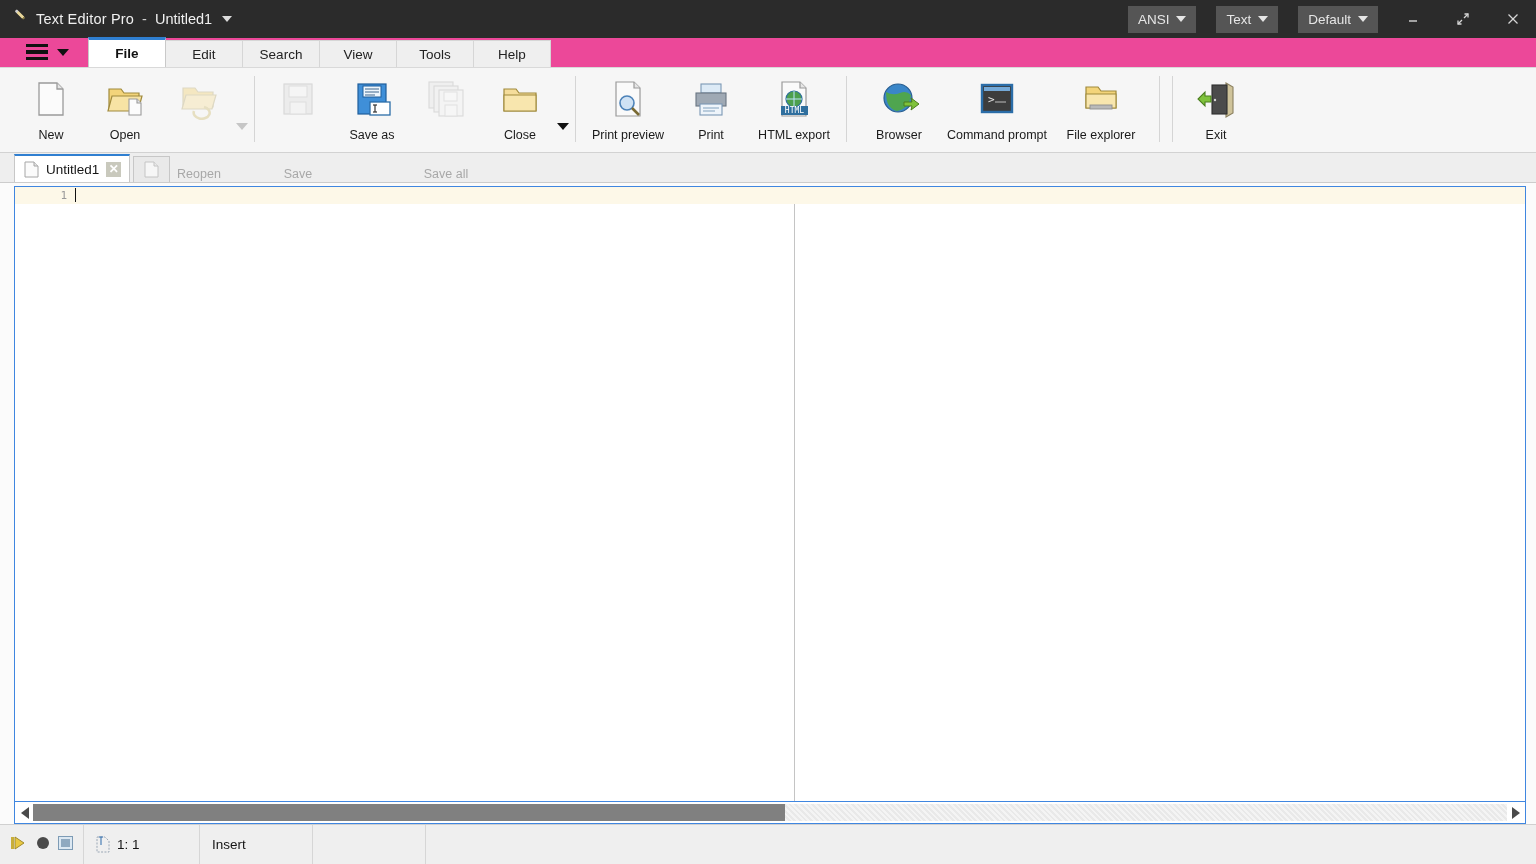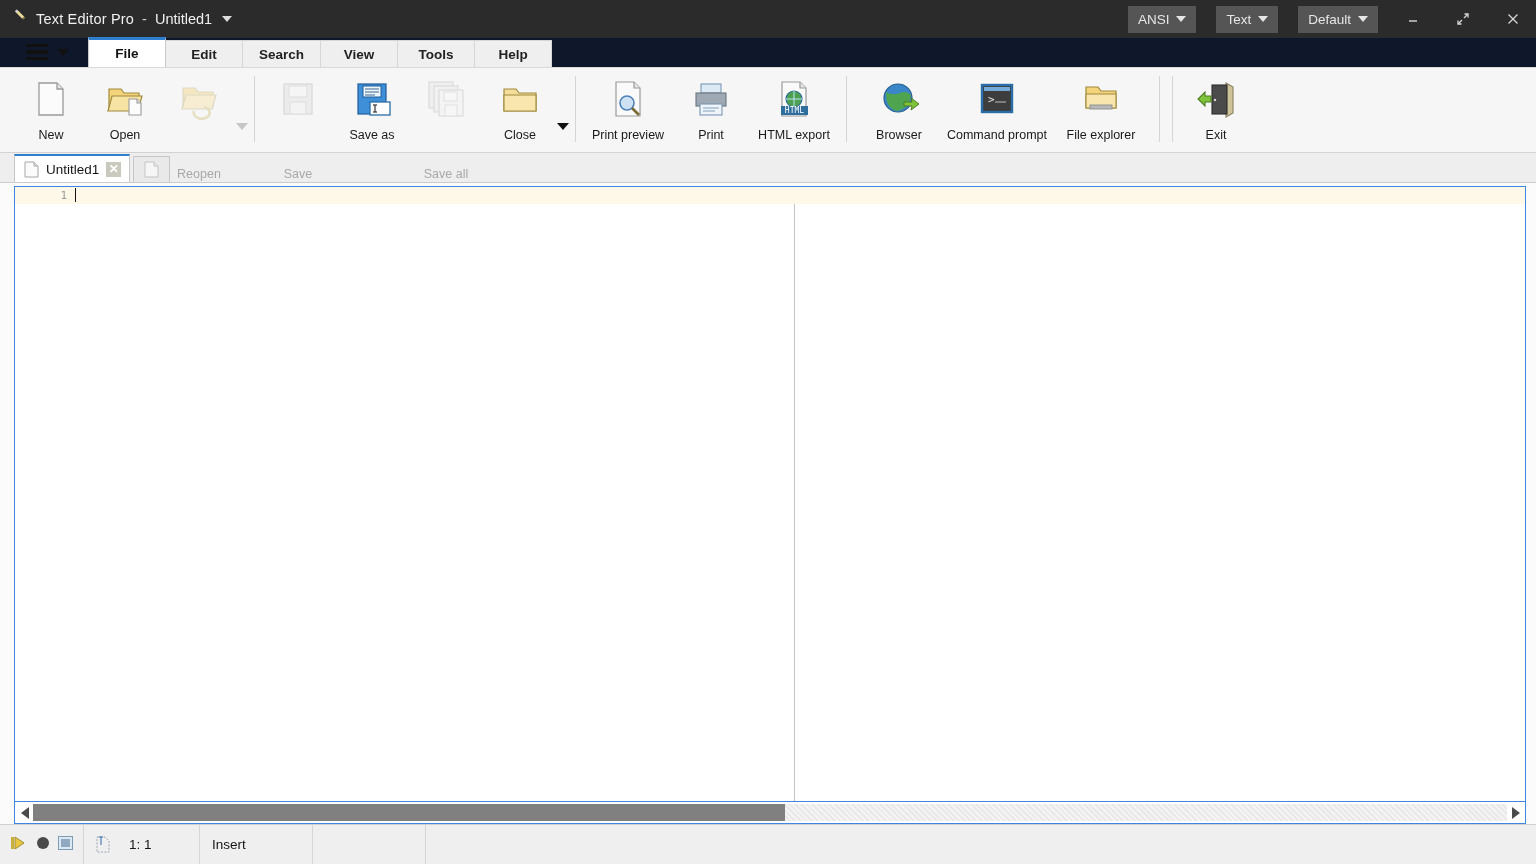--- a/index.html
+++ b/index.html
@@ -61,21 +61,21 @@
     width: 30px; height: 38px;
     display: flex; align-items: center; justify-content: center;
     color: #d6d6d6; font-size: 15px;
   }
   .winbtn svg { display: block; }
 
   
   .tabstrip {
     flex: 0 0 30px;
     height: 30px;
-    background: #0f172a;
+    background: #ec4899;
     display: flex;
     align-items: flex-end;
     border-bottom: 1px solid #d9d9d9;
     padding-left: 26px;
     position: relative;
   }
   .hamburger-wrap {
     position: absolute; left: 26px; bottom: 0; height: 30px;
     display: flex; align-items: center; gap: 9px;
   }
@@ -92,21 +92,20 @@
     height: 27px;
     min-width: 78px;
     padding: 0 16px;
     display: flex; align-items: center; justify-content: center;
     font-size: 13.5px;
     color: #222;
     background: #efefef;
     border: 1px solid #d6d6d6;
     border-bottom: none;
     margin-right: -1px;
-    font-weight: bold;
   }
   .tab.active {
     background: #ffffff;
     height: 30px;
     font-weight: bold;
     border-top: 3px solid #2f7fd1;
     border-left: 1px solid #c9c9c9;
     border-right: 1px solid #c9c9c9;
     color: #111;
     z-index: 2;
@@ -264,21 +263,21 @@
     flex: 0 0 40px;
     height: 40px;
     background: #efefef;
     border-top: 1px solid #d0d0d0;
     display: flex;
     align-items: center;
   }
   .st-icons { display: flex; align-items: center; gap: 8px; padding: 0 10px; }
   .st-cell {
     height: 40px;
-    display: flex; align-items: center; gap: 19px;
+    display: flex; align-items: center; gap: 7px;
     padding: 0 12px;
     border-left: 1px solid #d6d6d6;
     font-size: 13.5px;
     color: #151515;
   }
   .st-cell.w1 { min-width: 116px; }
   .st-cell.w2 { min-width: 113px; }
   .st-cell.w3 { min-width: 113px; }
   .st-cell.w4 { min-width: 113px; }
 </style>

